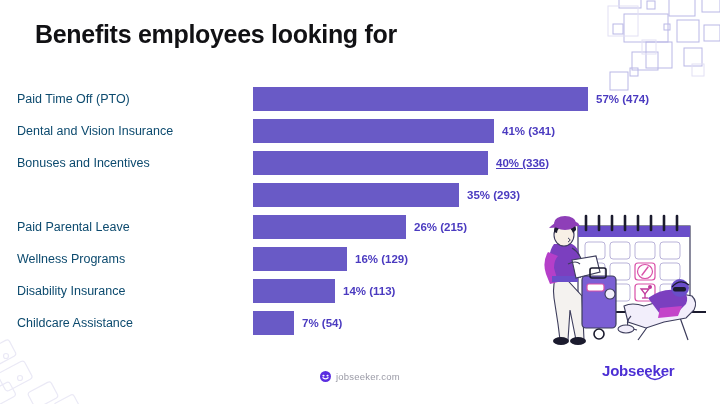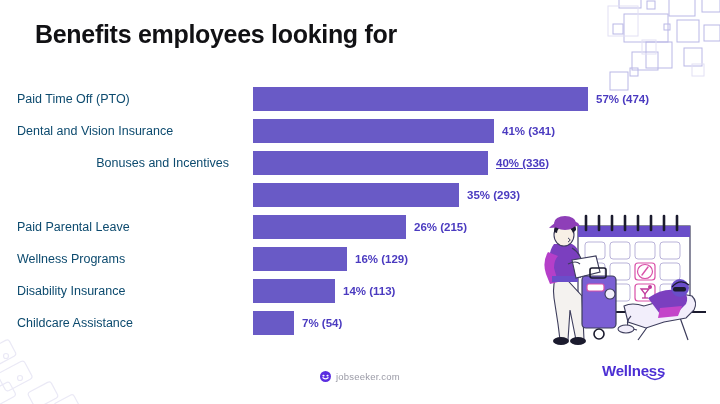--- a/index.html
+++ b/index.html
@@ -210,21 +210,21 @@
     </div>
 
     <div class="row" style="top:32px;">
       <div class="row-label">Dental and Vision Insurance</div>
       <div class="bar-track">
         <div class="bar" style="width:241px;"></div>
         <div class="bar-value" style="left:249px;">41% (341)</div>
       </div>
     </div>
 
-    <div class="row" style="top:64px;text-align:right;">
+    <div class="row" style="top:64px;">
       <div class="row-label">Bonuses and Incentives</div>
       <div class="bar-track">
         <div class="bar" style="width:235px;"></div>
         <div class="bar-value" style="left:243px;text-decoration:underline;">40% (336)</div>
       </div>
     </div>
 
     <div class="row" style="top:96px;">
       <div class="bar-track">
         <div class="bar" style="width:206px;"></div>
@@ -344,20 +344,20 @@
       <circle cx="6" cy="6" r="6" fill="#5b2ee0"></circle>
       <rect x="2.6" y="4" width="2.4" height="2" rx="1" fill="#ffffff"></rect>
       <rect x="7" y="4" width="2.4" height="2" rx="1" fill="#ffffff"></rect>
       <path d="M3.2 7.3 q2.8 2.6 5.6 0" stroke="#ffffff" stroke-width="1.3" fill="none" stroke-linecap="round"></path>
     </svg>
     <span class="footer-credit-text">jobseeker.com</span>
   </div>
 
   <div class="brand">
     <div class="brand-wrap">
-      <span class="brand-text">Wellness</span>
+      <span class="brand-text">Jobseeker</span>
       <svg class="brand-smile" viewBox="0 0 18 7">
         <path d="M1 1 q8 7 16 0" stroke="#4c2fd4" stroke-width="1.6" fill="none" stroke-linecap="round"></path>
       </svg>
     </div>
   </div>
 
 </div>
 
 </body></html>

